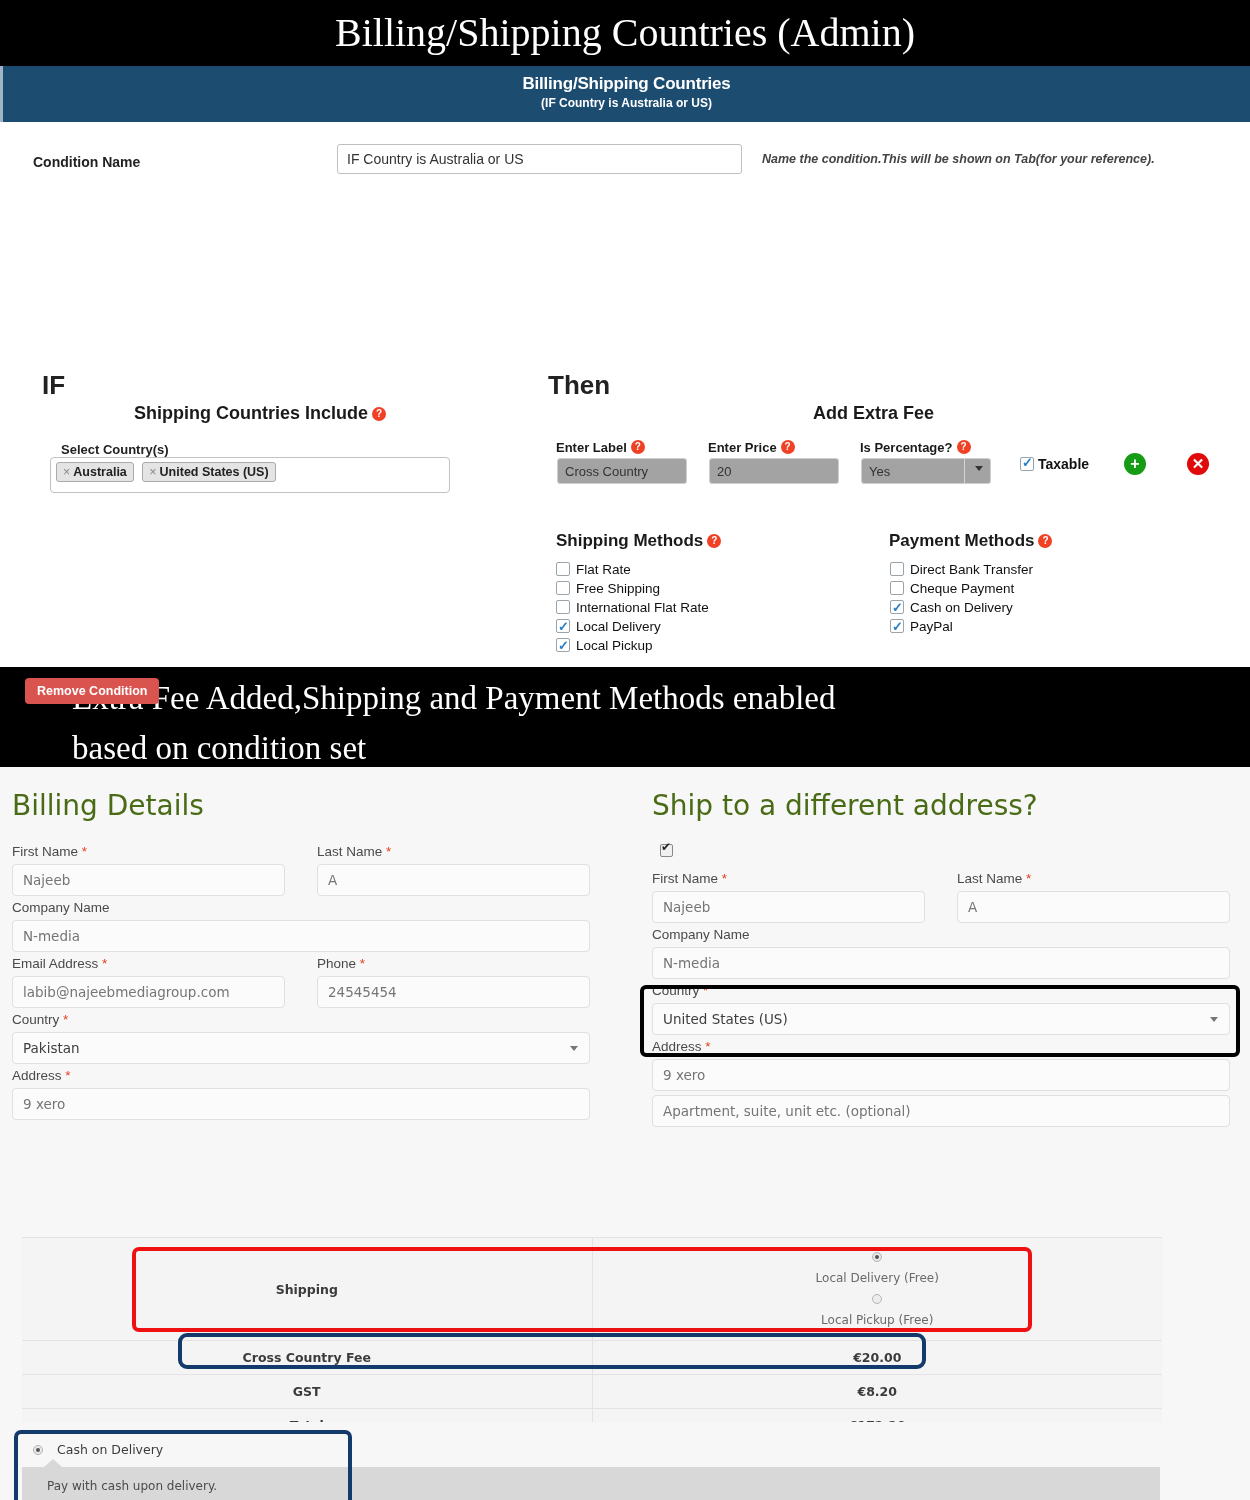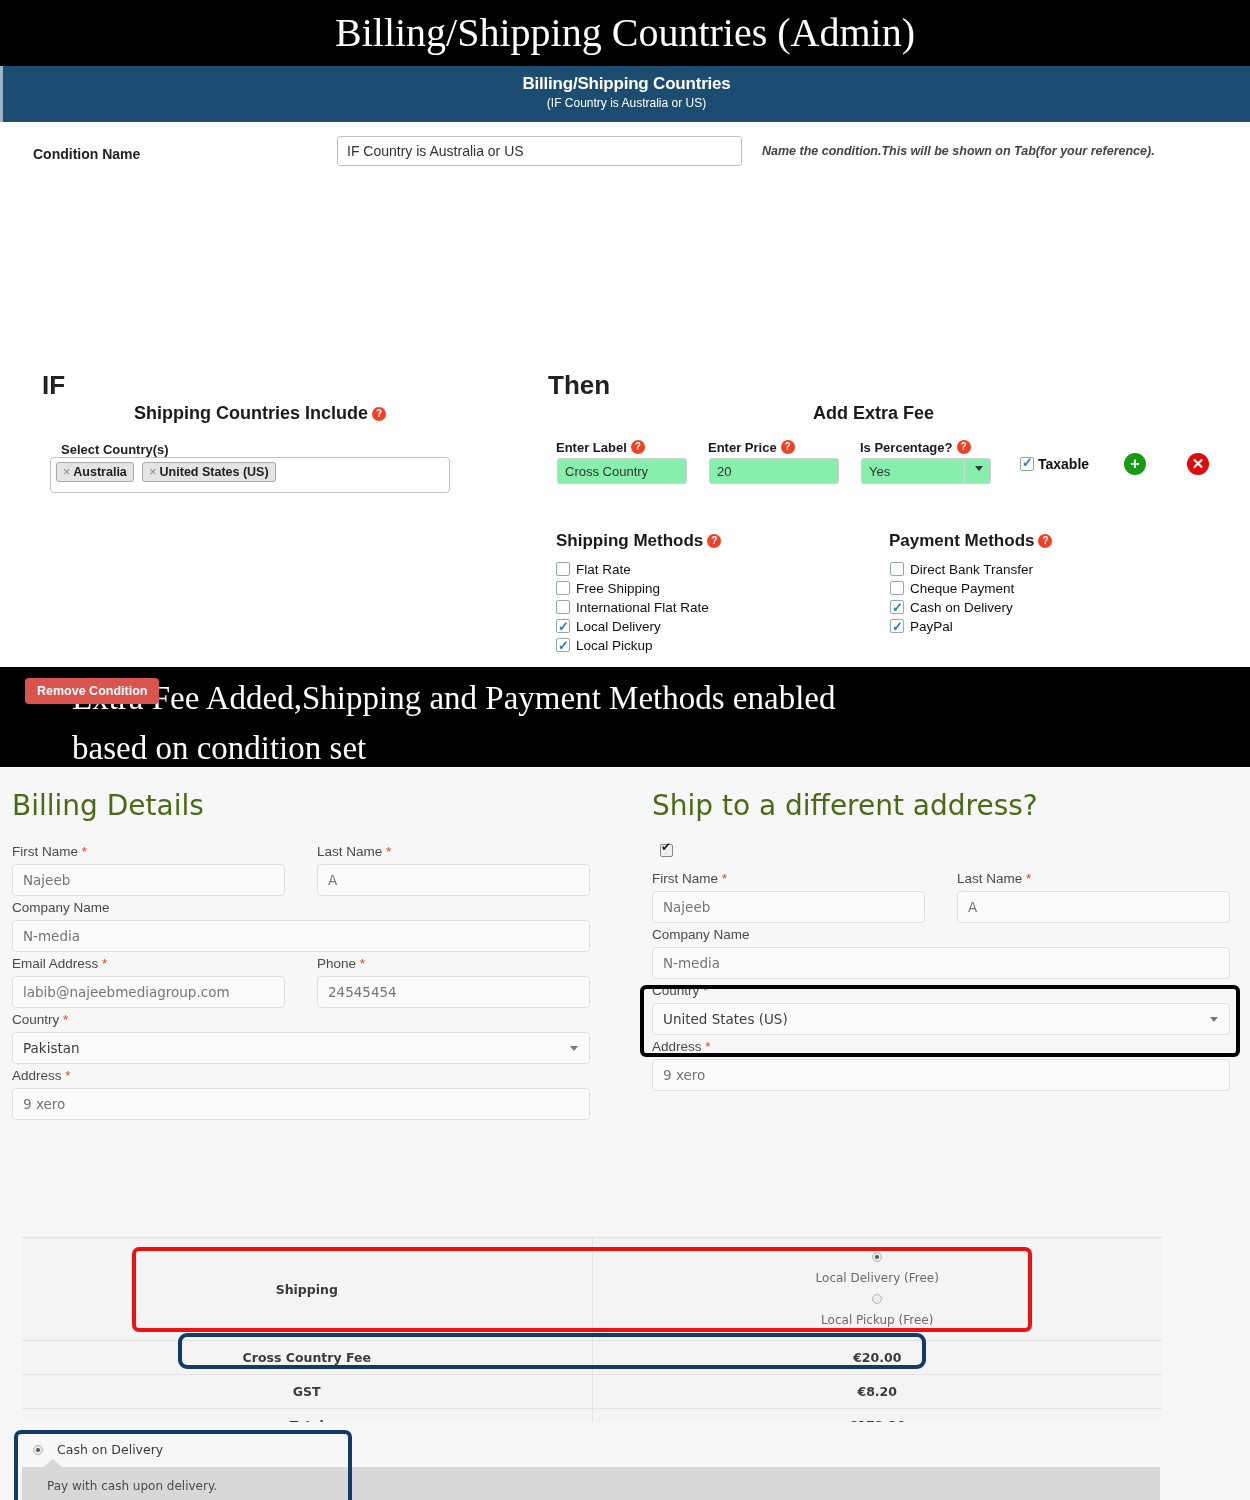--- a/index.html
+++ b/index.html
@@ -32,26 +32,26 @@
 
   
   #admin-header {
     background:#1d4c71; color:#ffffff;
     height:56px;
     text-align:center;
     padding-top:8px;
     border-left:3px solid #9fb4c4;
   }
   #admin-header .h1 { font-size:17px; font-weight:bold; letter-spacing:-.2px;}
-  #admin-header .h2 { font-size:12px; font-weight:normal; margin-top:2px; }
+  #admin-header .h2 { font-size:12px; font-weight:bold; margin-top:2px; }
 
   
   #admin-body { position:relative; height:545px; background:#fff; }
 
-  .cond-row { position:absolute; top:14px; left:0; width:100%; height:40px; }
+  .cond-row { position:absolute; top:22px; left:0; width:100%; height:40px; }
   .cond-label {
     position:absolute; left:33px; top:10px;
     font-size:14px; color:#222; font-weight:bold;
   }
   .cond-input {
     position:absolute; left:337px; top:0;
     width:405px; height:30px;
     border:1px solid #bfbfbf; border-radius:3px;
     background:#fff; padding:5px 9px;
     font-size:14px; color:#333;
@@ -93,21 +93,21 @@
   }
   .tag .x { color:#888; font-weight:normal; margin-right:3px; }
 
   .fee-lbl { position:absolute; font-size:13px; font-weight:bold; color:#1a1a1a; }
   #fl1 { left:556px; top:318px; }
   #fl2 { left:708px; top:318px; }
   #fl3 { left:860px; top:318px; }
 
   .fee-inp {
     position:absolute; top:336px; height:26px;
-    border:1px solid #cfcfcf; border-radius:3px; background:#86efac;
+    border:1px solid #cfcfcf; border-radius:3px; background:#a3a3a3;
     font-size:13px; color:#333; padding:3px 7px;
     font-family:"Liberation Sans", sans-serif;
   }
   #fi1 { left:557px; width:130px; }
   #fi2 { left:709px; width:130px; }
   #fi3 { left:861px; width:130px; padding-right:18px; }
   .sel-caret {
     position:absolute; left:975px; top:344px;
     width:0;height:0;border-left:4px solid transparent;border-right:4px solid transparent;
     border-top:5px solid #333;
@@ -398,20 +398,23 @@
       <div class="selwrap">
         <input class="txt sel" value="United States (US)" style="">
       </div>
     </div>
 
     <div class="grp">
       <label class="fld-label"><span>Address</span> <span class="req">*</span></label>
       <input class="txt" placeholder="9 xero" style="">
     </div>
 
+    <div class="grp">
+      <input class="txt" placeholder="Apartment, suite, unit etc. (optional)" style="">
+    </div>
   </div>
 </div>
 
 <div id="country-highlight"></div>
 
 <div id="totals">
   <table class="tot">
     <tbody>
         <tr>
       <td class="lbl">Shipping</td>

